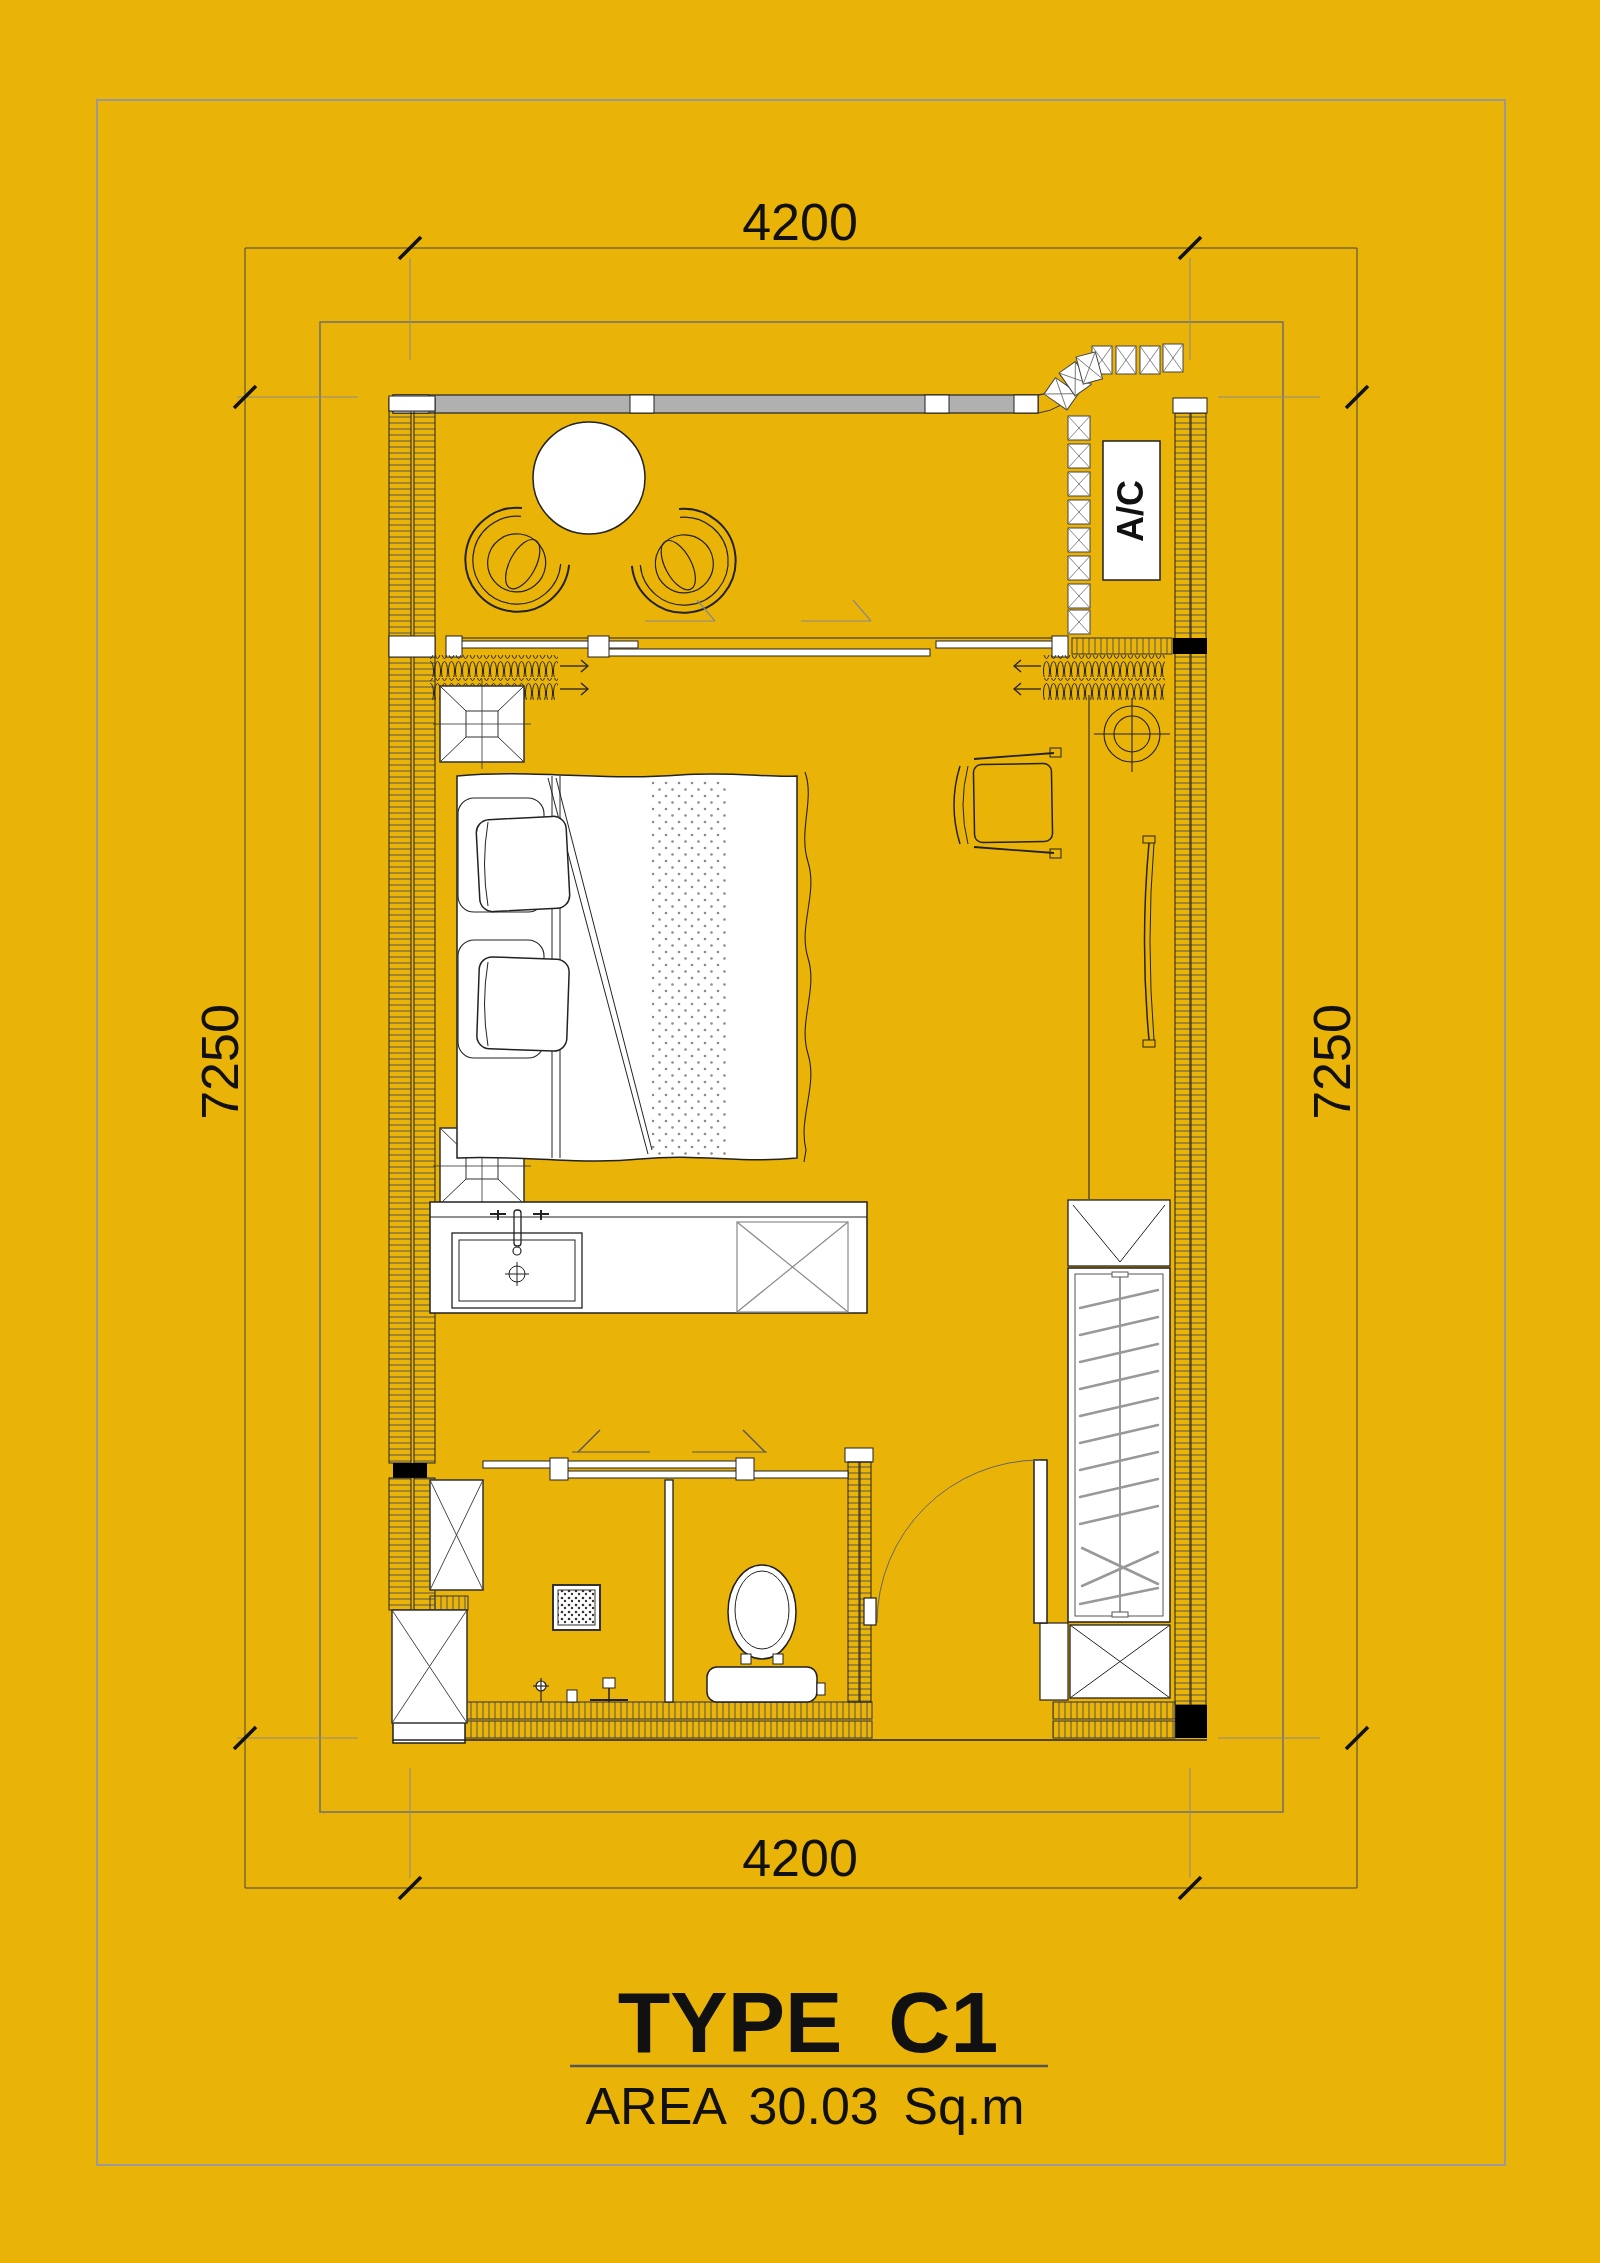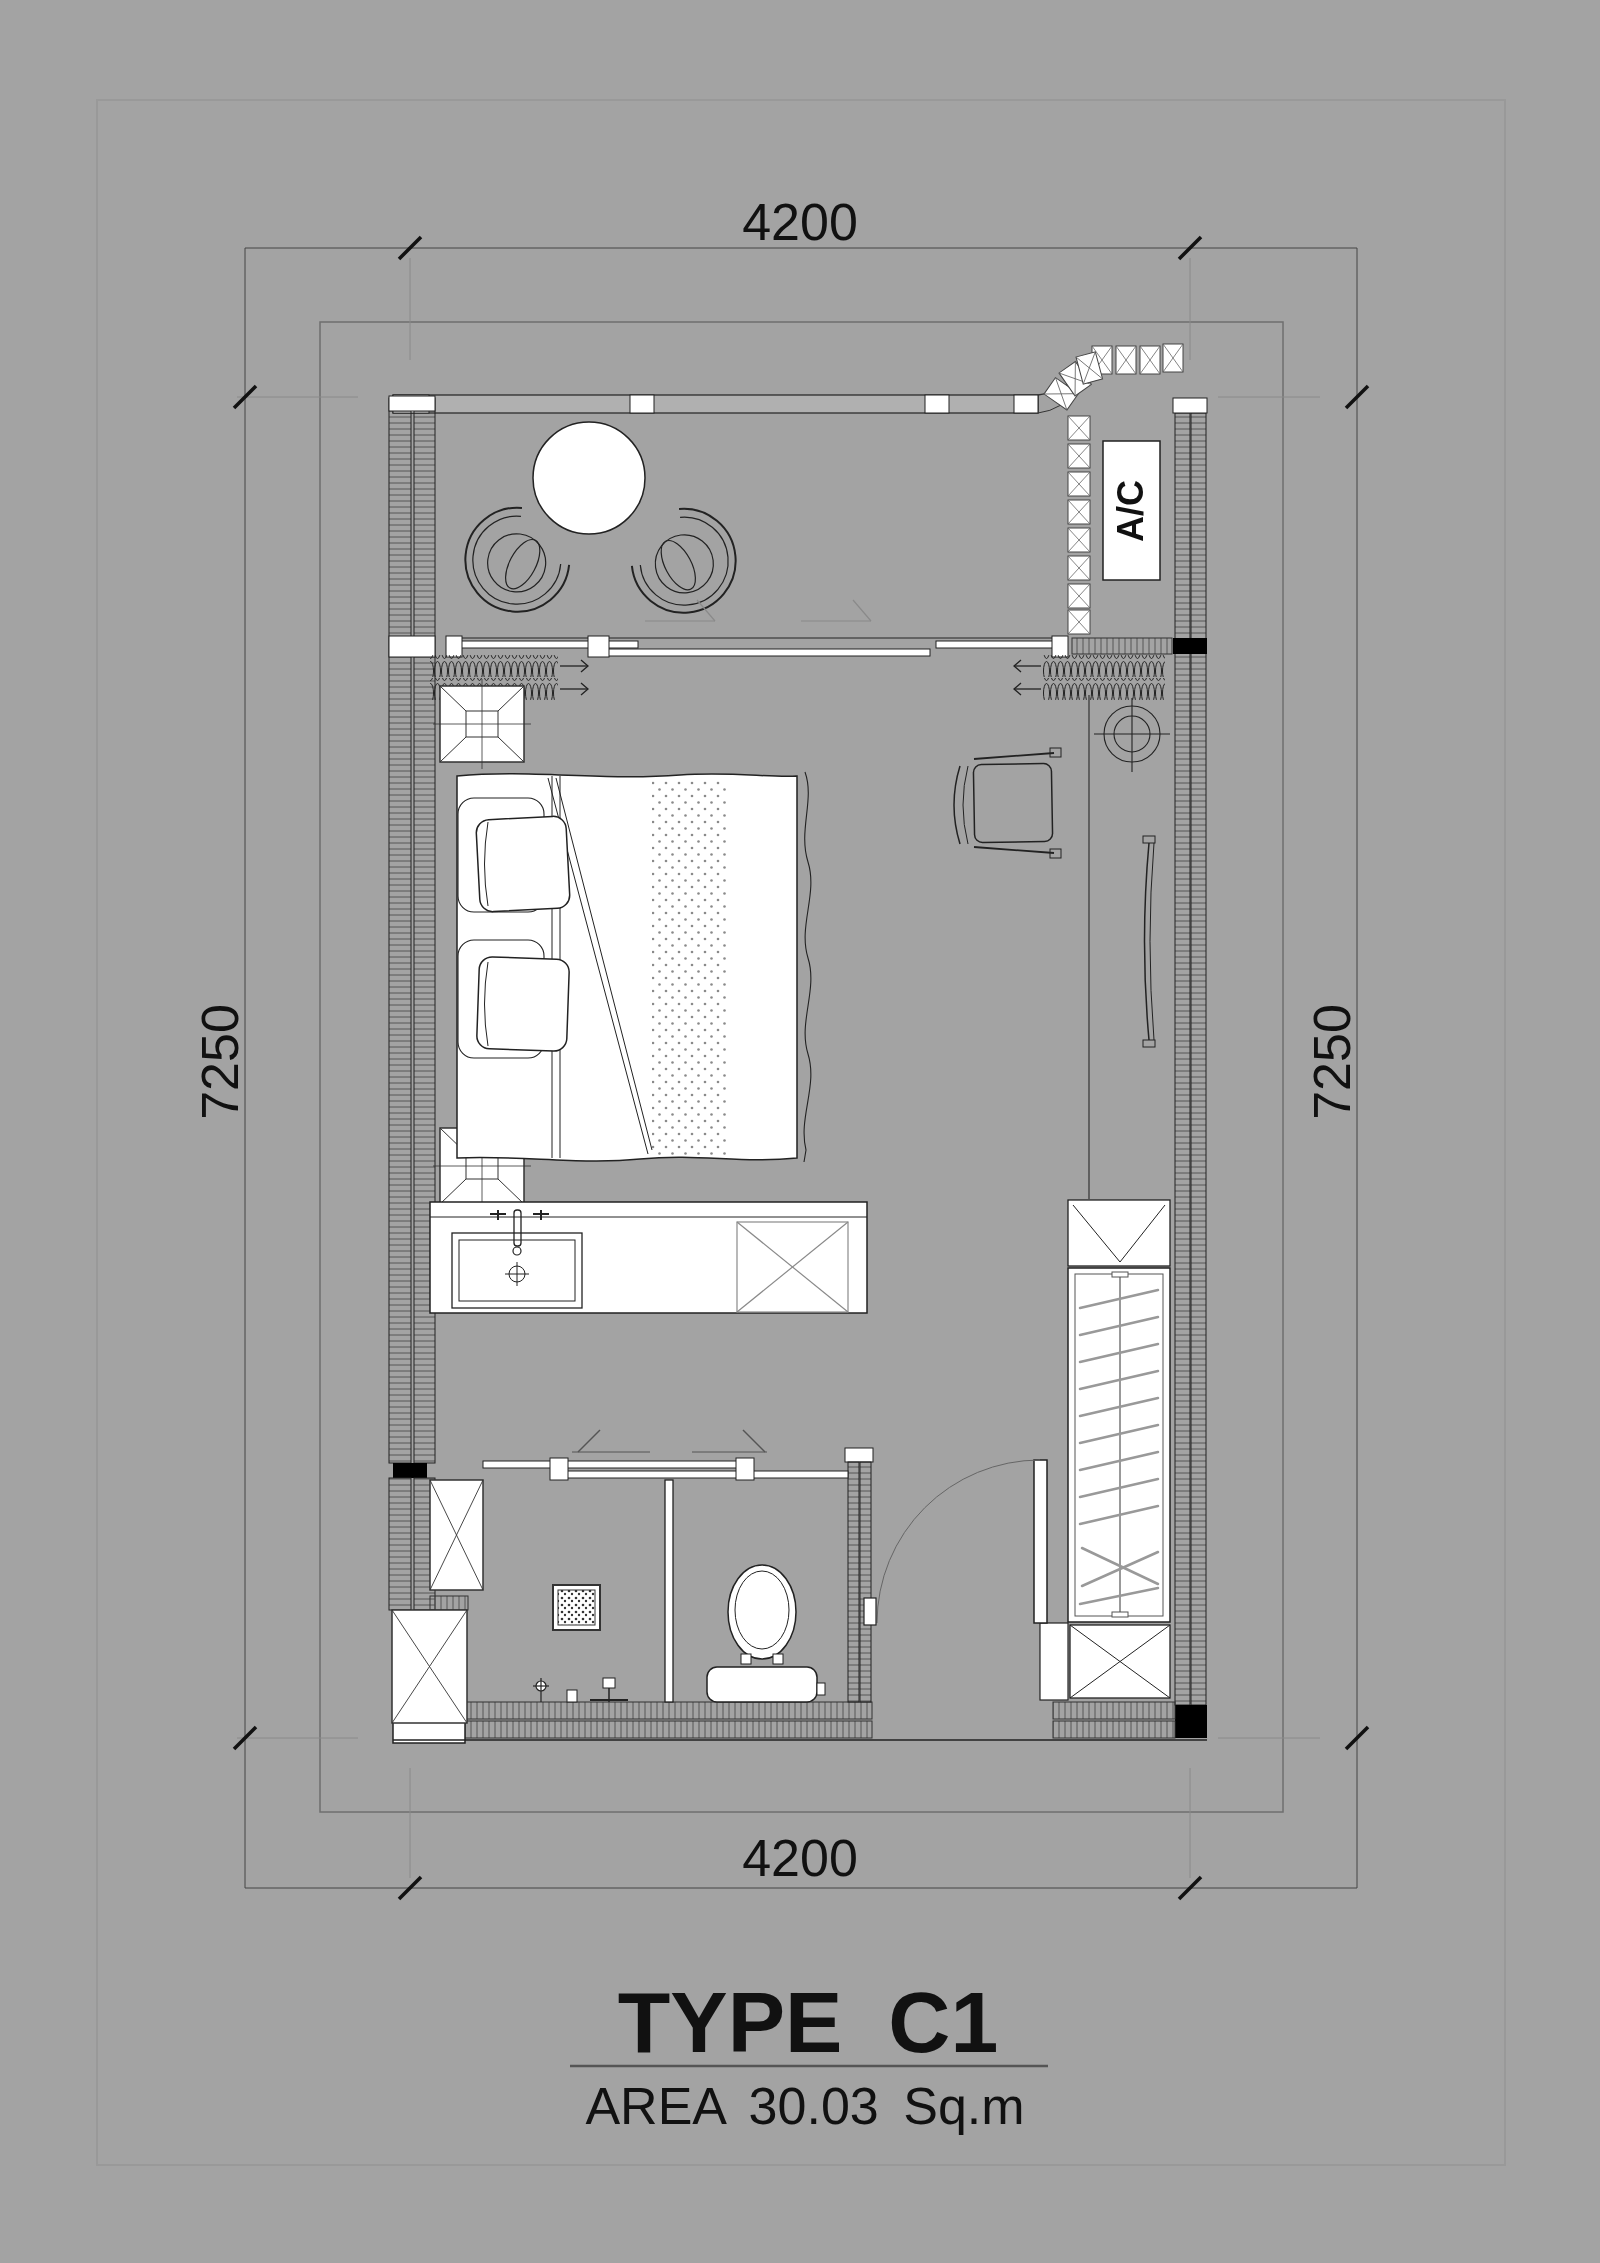--- a/index.html
+++ b/index.html
@@ -1,16 +1,16 @@
 <!DOCTYPE html>
 <html><head>
 <meta charset="utf-8">
 <style>
   html,body{margin:0;padding:0;background:#fff;}
-  .sheet{position:relative;width:1600px;height:2263px;background:#a3a3a3;overflow:hidden;
+  .sheet{position:relative;width:1600px;height:2263px;background:#eab308;overflow:hidden;
          font-family:"Liberation Sans", sans-serif;}
   .sheet svg{position:absolute;left:0;top:0;}
   text{font-family:"Liberation Sans", sans-serif;fill:#111;}
   .dimtxt{font-size:52px;}
   .ttl{font-size:86px;font-weight:700;word-spacing:22px;}
   .area{font-size:52px;word-spacing:10px;}
   .ac{font-size:36px;font-weight:700;}
 </style>
 </head>
 <body>

